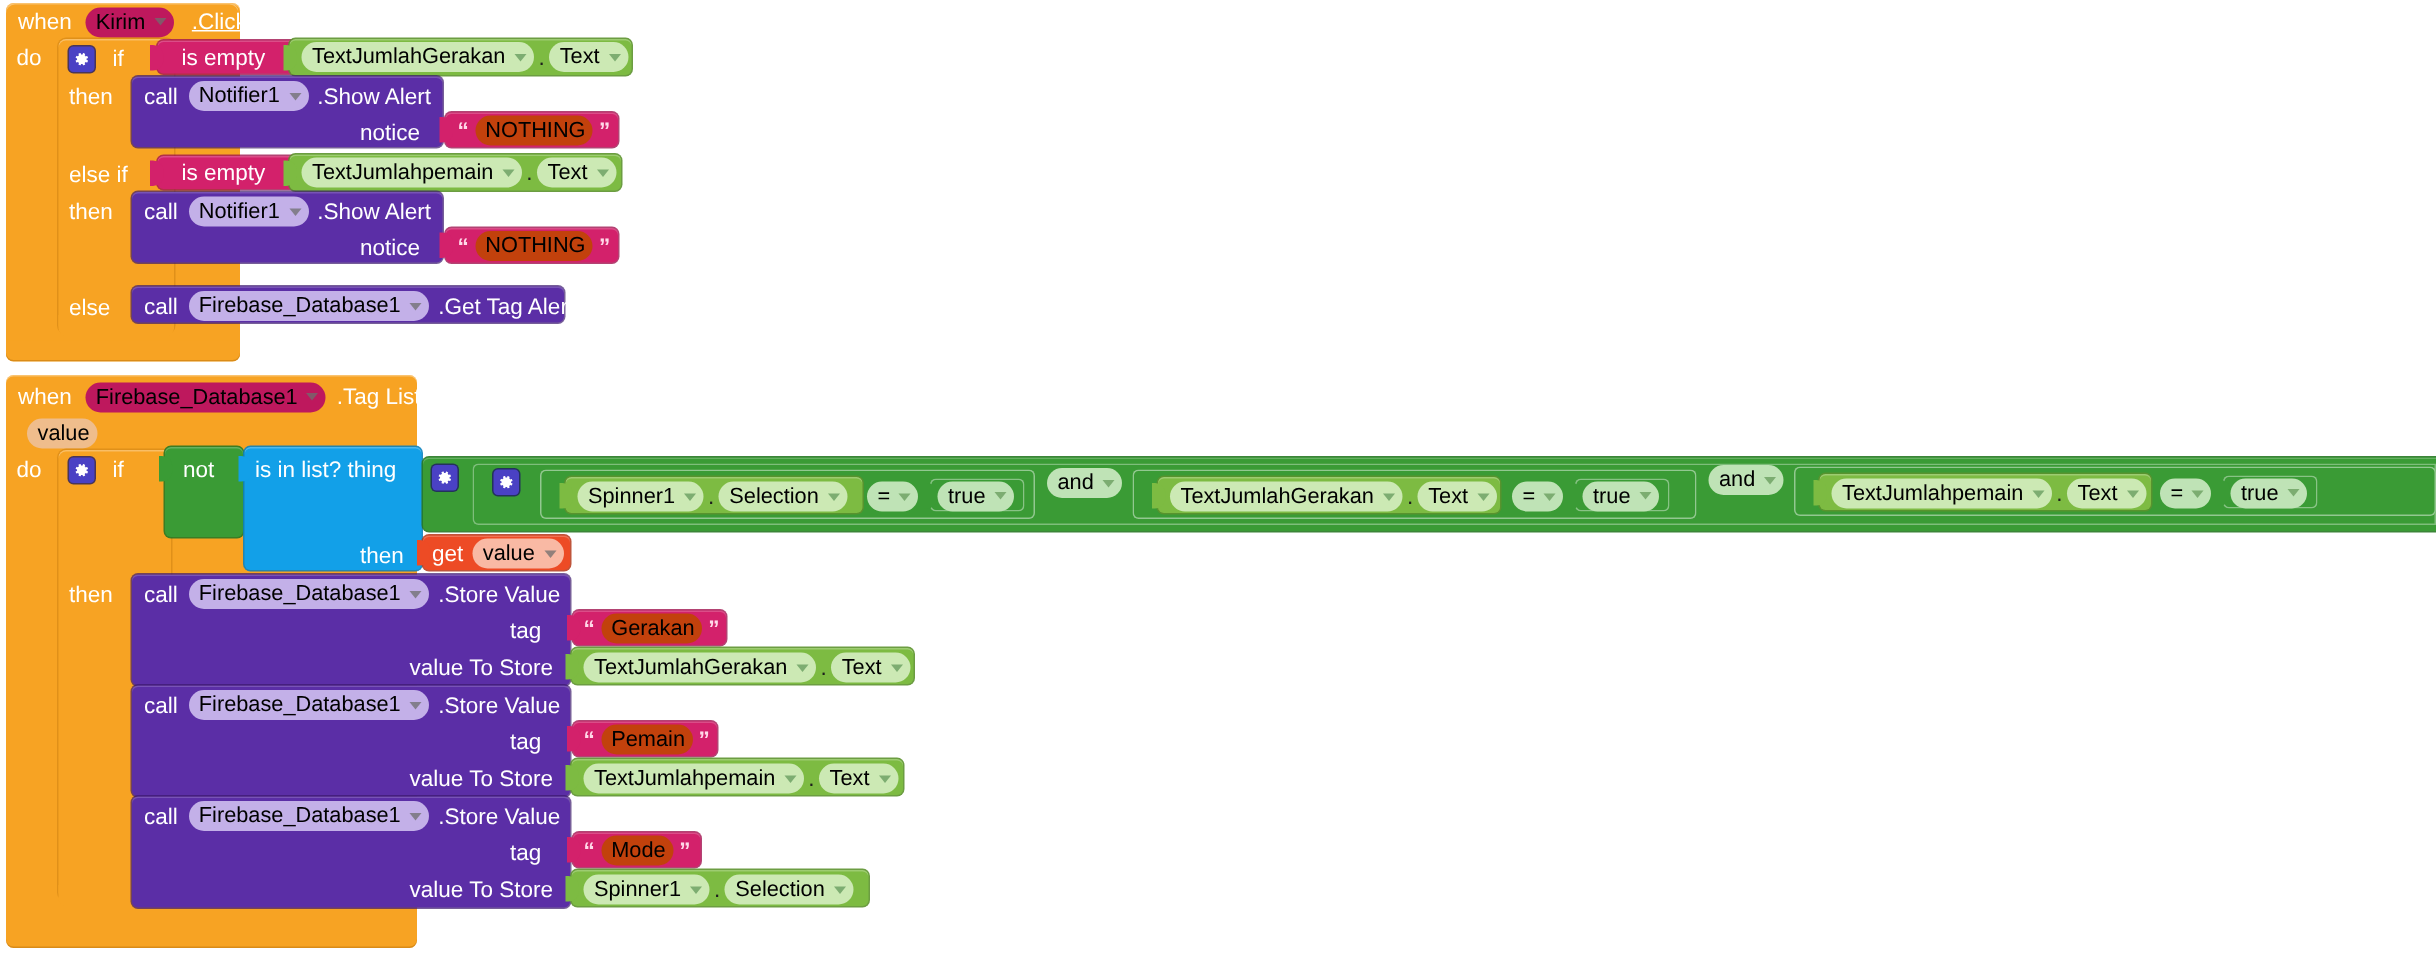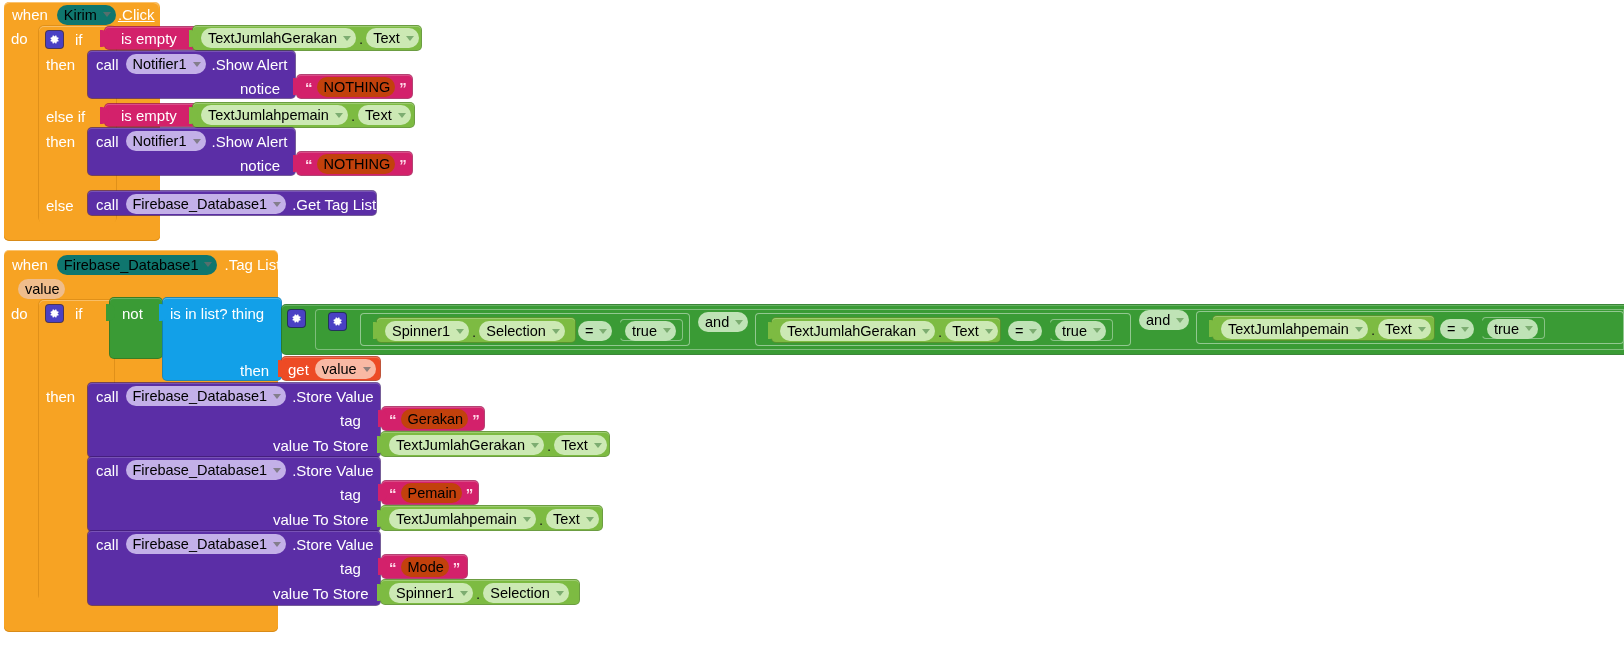--- a/index.html
+++ b/index.html
@@ -81,21 +81,21 @@
     border-radius:11px;
     font-size:14.5px;color:#000;white-space:nowrap;
     box-sizing:border-box;
     position:relative;
   }
   .fld-lav{background:#c3b0e8;}
   .fld-green{background:#cce9b4;}
   .fld-pink{background:#c2410c;}
   .fld-tan{background:#efbd8c;}
   .fld-salmon{background:#f9b9a4;}
-  .fld-cream{background:#0f766e;}
+  .fld-cream{background:#be185d;}
   .fld-softgrn{background:#bfe3b6;}
   .tri{
     width:0;height:0;
     border-left:4px solid transparent;
     border-right:4px solid transparent;
     border-top:5px solid rgba(255,255,255,.85);
     display:inline-block;
     margin-left:1px;
   }
   .tri-d{border-top-color:rgba(110,110,110,.75);}
@@ -126,21 +126,21 @@
   <div class="blk event" style="left:4px;top:2px;width:155px;height:26px;border-radius:6px 6px 0 0;"></div>
 
   <div class="blk" style="left:4px;top:227px;width:156px;height:14px;background:#f7a323;border-radius:0 0 5px 5px;box-shadow:inset 0 -1px 0 rgba(180,110,10,.45);"></div>
 
   <div class="row" style="left:12px;top:4px;height:21px;">
     <span class="lbl w">when</span>
     <span class="fld fld-cream" style="margin-left:9px;">
       <span>Kirim</span>
       <i class="tri tri-d"></i>
     </span>
-    <span class="lbl w" style="margin-left:2px;text-decoration:underline;">.Click</span>
+    <span class="lbl w" style="margin-left:12px;text-decoration:underline;">.Click</span>
   </div>
 
   <div class="row" style="left:11px;top:28px;height:20px;">
     <span class="lbl w">do</span>
   </div>
 
   <div class="blk ctrl" style="left:39px;top:26px;width:77px;height:196px;"></div>
   <div class="blk" style="left:39px;top:210px;width:77px;height:14px;background:#f7a323;border-radius:0 0 5px 5px;"></div>
 
   <div class="row" style="left:46px;top:29px;height:20px;">
@@ -247,21 +247,21 @@
   <div class="row" style="left:46px;top:195px;height:20px;">
     <span class="lbl w">else</span>
   </div>
   <div class="blk purple" style="left:88px;top:191px;width:288px;height:24px;"></div>
   <div class="row" style="left:96px;top:194px;height:20px;">
     <span class="lbl w">call</span>
     <span class="fld fld-lav" style="margin-left:7px;">
       <span>Firebase_Database1</span>
       <i class="tri tri-d"></i>
     </span>
-    <span class="lbl w" style="margin-left:6px;">.Get Tag List</span>
+    <span class="lbl w" style="margin-left:6px;">.Get Tag Alert</span>
   </div>
 
   <div class="blk event" style="left:4px;top:250px;width:274px;height:380px;"></div>
   <div class="blk" style="left:4px;top:616px;width:274px;height:16px;background:#f7a323;border-radius:0 0 5px 5px;box-shadow:inset 0 -1px 0 rgba(180,110,10,.45);"></div>
 
   <div class="row" style="left:12px;top:254px;height:21px;">
     <span class="lbl w">when</span>
     <span class="fld fld-cream" style="margin-left:9px;">
       <span>Firebase_Database1</span>
       <i class="tri tri-d"></i>

